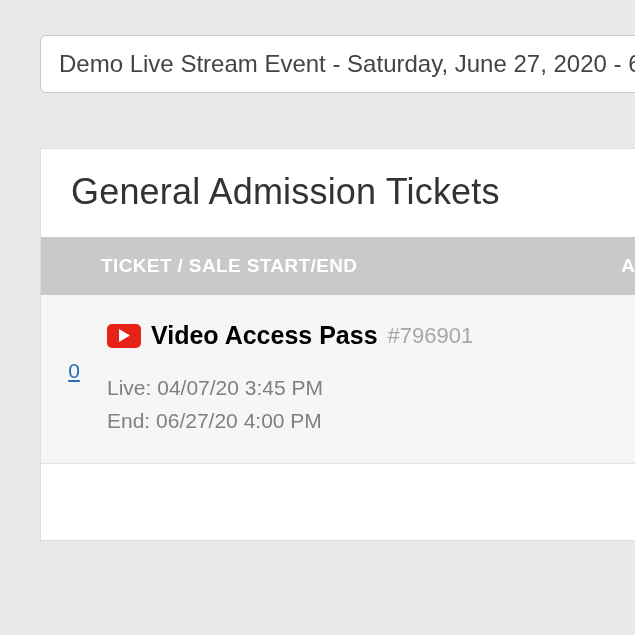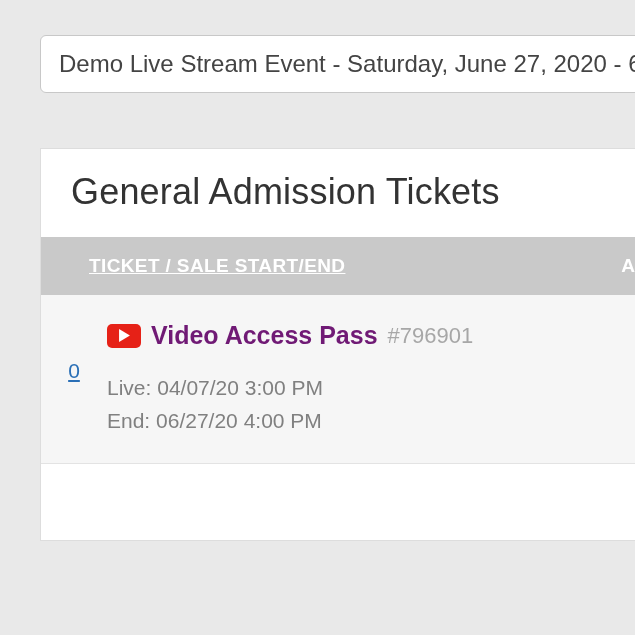--- a/index.html
+++ b/index.html
@@ -6,32 +6,32 @@
 body { font-family:"Helvetica Neue",Helvetica,Arial,sans-serif; background:#e9e9e9; width:635px; height:635px; overflow:hidden; color:#333; }
 
 .dropdown-wrap { padding:35px 0 0 40px; }
 .dropdown { width:612px; height:58px; background:#fff; border:1px solid #c8c8c8; border-radius:6px; display:flex; align-items:center; padding:0 18px; font-size:24px; color:#444; cursor:pointer; overflow:hidden; white-space:nowrap; }
 
 .panel { margin:55px 0 0 40px; width:612px; background:#fff; border:1px solid #ddd; }
 .panel-title { font-size:36px; font-weight:400; color:#333; padding:22px 30px 24px; letter-spacing:.005em; }
 
 .table-head { background:#c9c9c9; height:58px; display:flex; align-items:center; }
 .table-head .col { font-size:19px; font-weight:700; color:#fff; letter-spacing:.02em; }
-.col-ticket { padding-left:48px; flex:1;text-decoration:underline; }
+.col-ticket { padding-left:60px; flex:1; }
 .col-right { padding-right:10px; }
 
 .ticket-row { background:#f6f6f6; padding:26px 0 26px 0; display:flex; align-items:flex-start; border-bottom:1px solid #e3e3e3; }
 .order-col { width:66px; text-align:center; padding-top:38px; }
 .order-link { color:#2a6fb6; font-size:21px; text-decoration:underline; cursor:pointer; }
 
 .ticket-main { flex:1; }
 .ticket-name-line { display:flex; align-items:center; gap:10px; margin-bottom:22px; }
 .yt-icon { width:34px; height:24px; background:#e62117; border-radius:5px; display:flex; align-items:center; justify-content:center; }
 .yt-icon svg { width:11px; height:13px; fill:#fff; display:block; }
-.ticket-name { font-size:25px; font-weight:700; color:#701a75; }
+.ticket-name { font-size:25px; font-weight:700; color:#000000; }
 .ticket-id { font-size:22px; color:#a7a7a7; font-weight:400; }
 .sale-dates { font-size:21px; color:#808080; line-height:1.55; }
 
 .empty-row { height:76px; background:#fff; }
 </style>
 </head>
 <body>
 
 <div class="dropdown-wrap">
   <div class="dropdown">
@@ -55,20 +55,20 @@
       <div class="ticket-name-line">
         <span class="yt-icon">
           <svg viewBox="0 0 10 12">
               <path d="M0 0 L10 6 L0 12 Z"></path>
             </svg>
         </span>
         <span class="ticket-name">Video Access Pass</span>
         <span class="ticket-id">#796901</span>
       </div>
       <div class="sale-dates">
-        <div><span>Live: </span><span>04/07/20 3:00 PM</span></div>
+        <div><span>Live: </span><span>04/07/20 3:45 PM</span></div>
         <div><span>End: </span><span>06/27/20 4:00 PM</span></div>
       </div>
     </div>
   </div>
 
   <div class="empty-row"></div>
 </div>
 
 </body></html>

